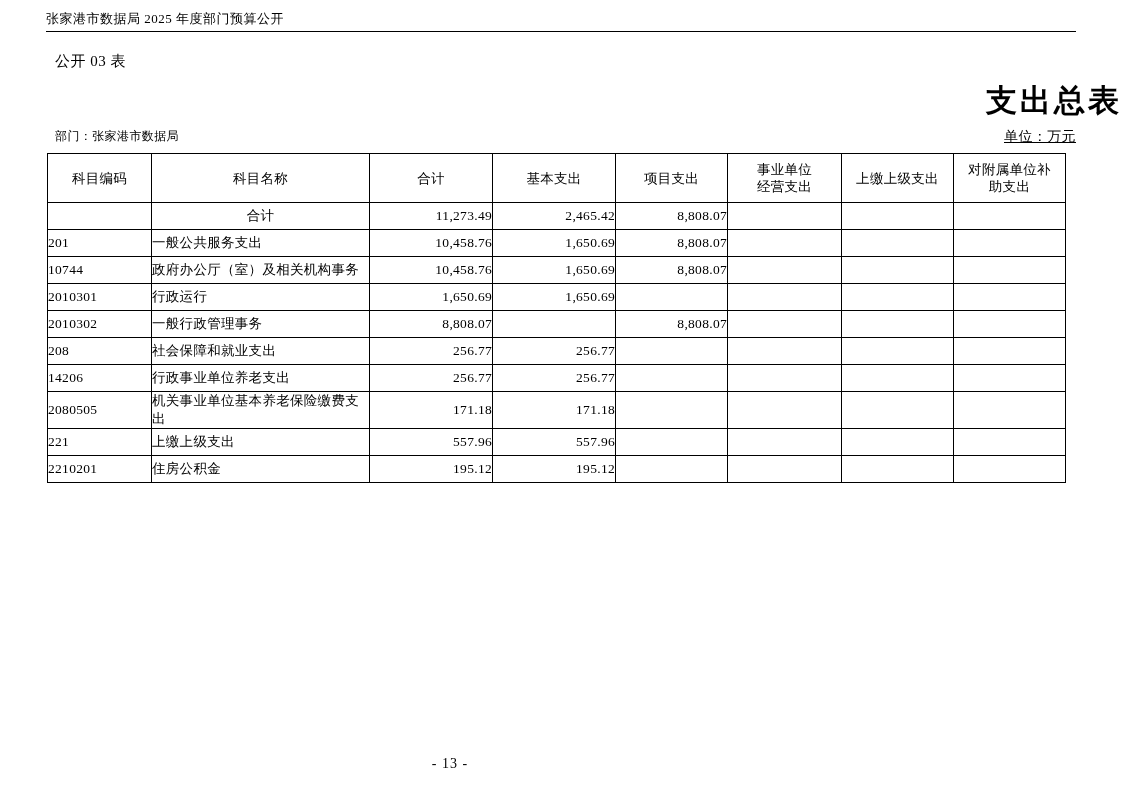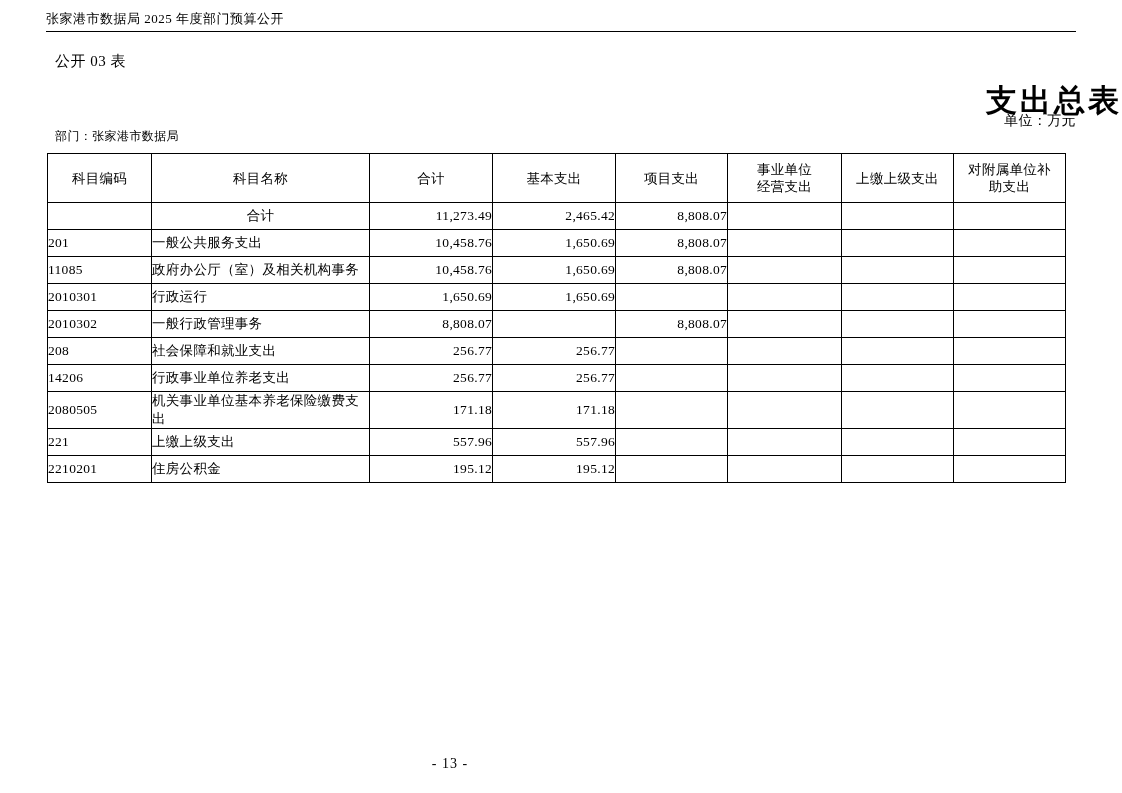--- a/index.html
+++ b/index.html
@@ -64,23 +64,24 @@
   .sub-left {
     position: absolute;
     left: 55px;
     top: 128px;
     font-size: 12px;
     letter-spacing: 0.4px;
   }
   .sub-right {
     position: absolute;
     right: 46px;
-    top: 112px;
+    top: 128px;
     font-size: 14px;
     letter-spacing: 0.4px;
+    text-decoration: underline;
   }
   
   table.budget {
     position: absolute;
     left: 47px;
     top: 153px;
     border-collapse: collapse;
     width: 956px;
     table-layout: fixed;
     font-size: 13.5px;
@@ -197,21 +198,21 @@
           <td class="c-code lvl-1">201</td>
           <td class="c-name">一般公共服务支出</td>
           <td class="c-num">10,458.76</td>
           <td class="c-num">1,650.69</td>
           <td class="c-num">8,808.07</td>
           <td class="c-num"></td>
           <td class="c-num"></td>
           <td class="c-num"></td>
         </tr>
         <tr>
-          <td class="c-code lvl-2">11085</td>
+          <td class="c-code lvl-2">10744</td>
           <td class="c-name two-line">政府办公厅（室）及相关机构事务</td>
           <td class="c-num">10,458.76</td>
           <td class="c-num">1,650.69</td>
           <td class="c-num">8,808.07</td>
           <td class="c-num"></td>
           <td class="c-num"></td>
           <td class="c-num"></td>
         </tr>
         <tr>
           <td class="c-code lvl-3">2010301</td>

